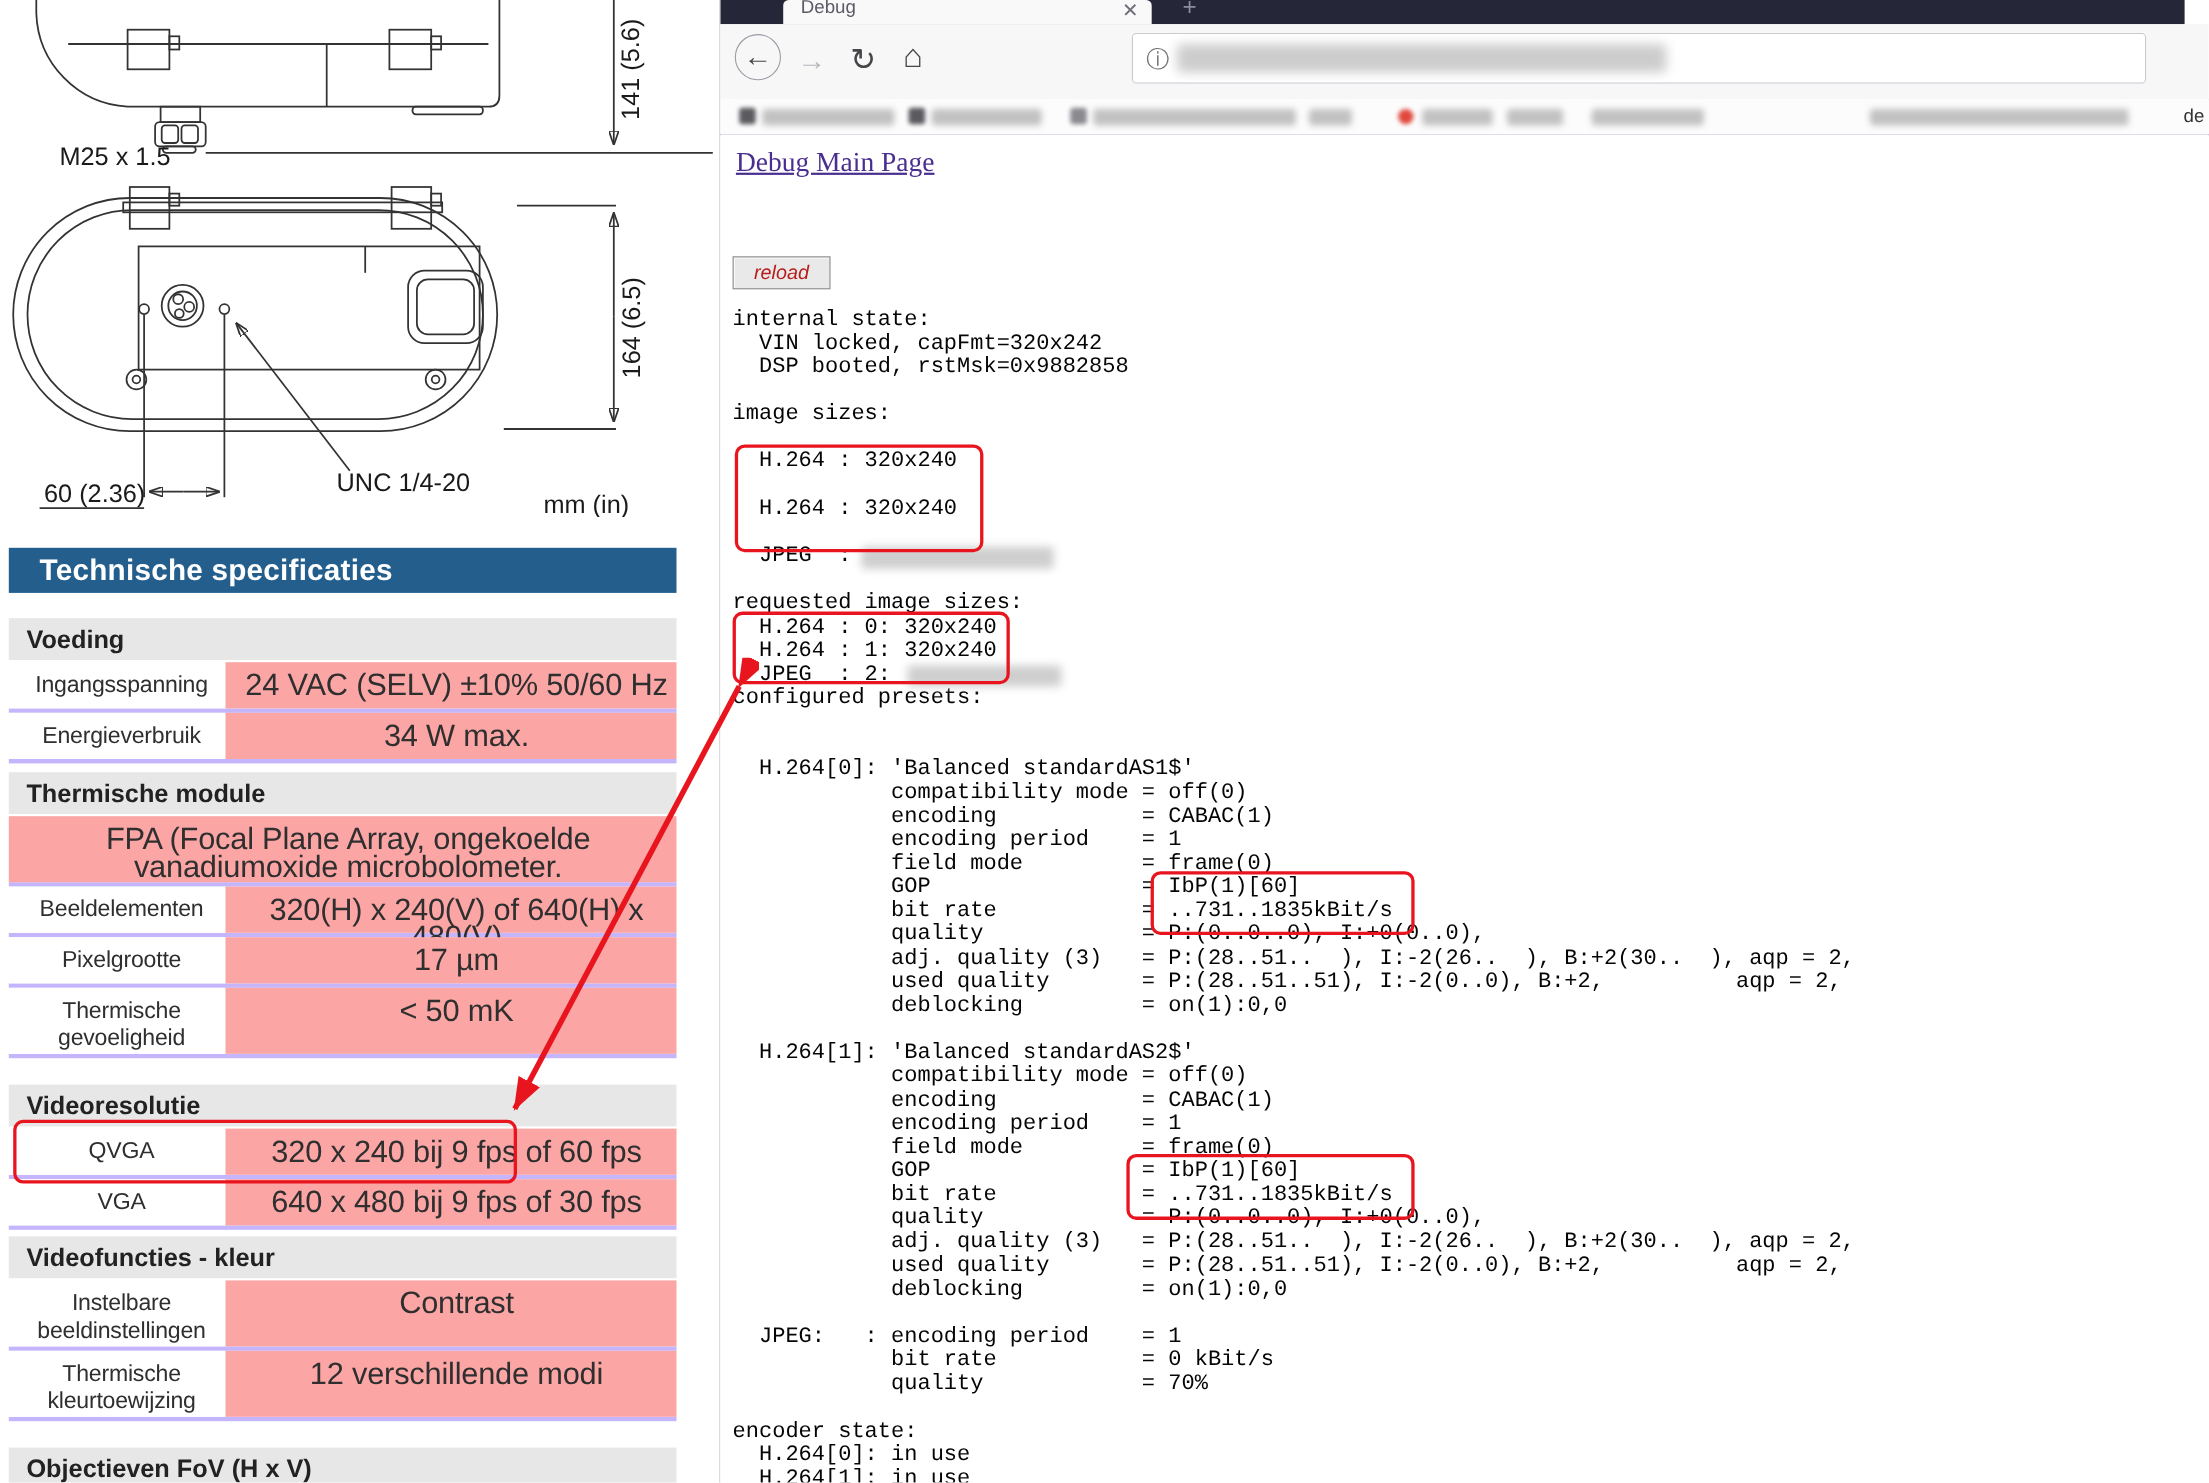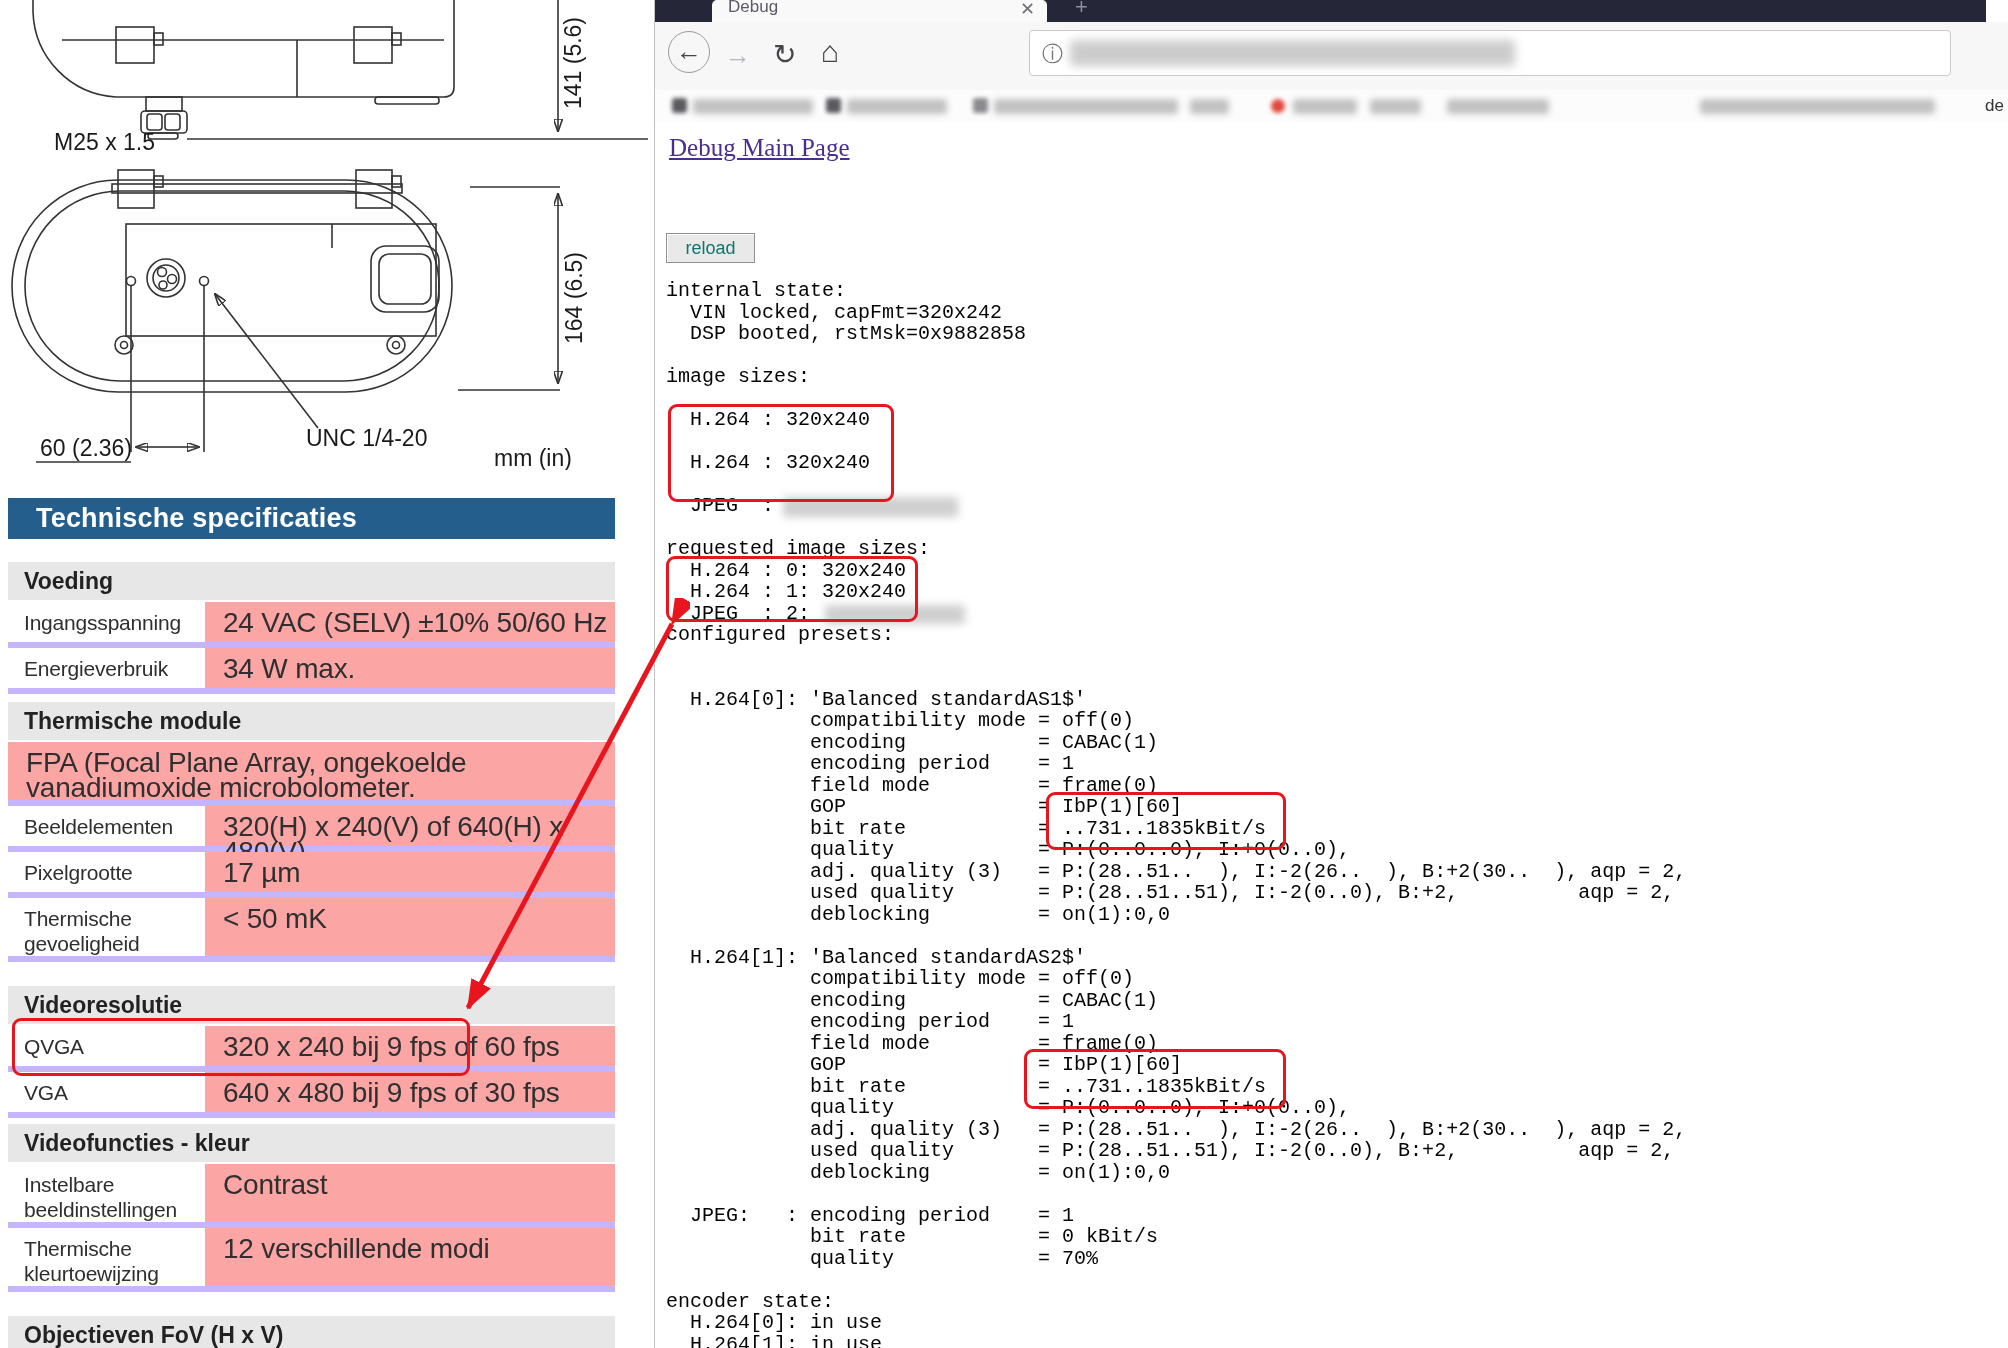--- a/index.html
+++ b/index.html
@@ -12,21 +12,21 @@
   #drawing path,#drawing line,#drawing rect,#drawing circle{fill:none;stroke:#333;stroke-width:1.6;}
   #drawing text{fill:#1a1a1a;font-family:"Liberation Sans",sans-serif;font-size:23px;stroke:none;}
   .spec-title{position:absolute;left:8px;top:498px;width:607px;height:41px;background:#235e8d;
               color:#fff;font-size:27px;font-weight:bold;line-height:41px;padding-left:28px;
               box-sizing:border-box;letter-spacing:.2px;}
   .spec-table{position:absolute;left:8px;top:562px;width:607px;}
   .sec-header{height:38px;background:#e7e7e7;font-size:23px;font-weight:bold;color:#222;
               line-height:38px;padding-left:16px;box-sizing:border-box;margin-bottom:2px;}
   .sec{margin:0;}
   .gap8{margin-top:8px;} .gap14{margin-top:6px;} .gap24{margin-top:24px;}
-  .row{display:flex;height:46px;box-sizing:border-box;border-bottom:6px solid #c4b5fd;}
+  .row{display:flex;height:46px;box-sizing:border-box;border-bottom:4px solid #c4b5fd;text-align:center;}
   .row.tall{height:64px;}
   .cell-l{width:197px;background:#fff;padding:8px 8px 0 16px;box-sizing:border-box;
           font-size:21px;color:#2f2f2f;line-height:25px;letter-spacing:-.2px;}
   .cell-v{flex:1;background:#fca5a5;padding:8px 8px 0 18px;box-sizing:border-box;
           font-size:28px;color:#2f2f2f;line-height:25px;letter-spacing:-.2px;}
   
   #browser{position:absolute;left:655px;top:0;width:1353px;height:1348px;background:#fff;}
   .tabstrip{position:absolute;left:0;top:0;width:1331px;height:22px;background:#262639;overflow:hidden;}
   .tab{position:absolute;left:57px;top:0;width:335px;height:22px;background:#f9f9fa;
        border-radius:5px 5px 0 0;overflow:hidden;}
@@ -51,22 +51,22 @@
            border-radius:3px;opacity:.8;}
   .bm-ico{position:absolute;top:8px;width:15px;height:15px;background:#5a5a5f;filter:blur(2px);
           border-radius:3px;}
   .bm-dot{position:absolute;top:9px;width:14px;height:14px;border-radius:50%;background:#e0493c;
           filter:blur(2px);}
   .bm-overflow{position:absolute;left:1330px;top:6px;font-size:17px;color:#333;}
   .webpage{position:absolute;left:0;top:122px;width:1353px;height:1226px;background:#fff;overflow:hidden;}
   .debug-link{position:absolute;left:14px;top:12px;font-family:"Liberation Serif",serif;font-size:25px;
               color:#4a2e8f;text-decoration:underline;}
   .reload-btn{position:absolute;left:11px;top:111px;width:89px;height:30px;background:#e9e9e9;
-              border:1px solid #8f8f8f;box-shadow:inset 1px 1px 0 #fff;font-size:18px;color:#0f766e;
-              font-family:"Liberation Sans",sans-serif;}
+              border:1px solid #8f8f8f;box-shadow:inset 1px 1px 0 #fff;font-size:18px;color:#b91c1c;
+              font-family:"Liberation Sans",sans-serif;font-style:italic;}
   .debug-pre{position:absolute;left:11px;top:158px;margin:0;font-family:"Liberation Mono",monospace;
              font-size:20px;line-height:21.5px;color:#050505;white-space:pre;}
   .jpeg-blur{position:absolute;background:#c6c6c6;filter:blur(4px);border-radius:3px;opacity:.85;}
   
   .anno-box{position:absolute;border:3px solid #e8151e;border-radius:9px;pointer-events:none;}
   #anno-arrow{position:absolute;left:440px;top:598px;pointer-events:none;}
 </style>
 </head>
 <body>
 

